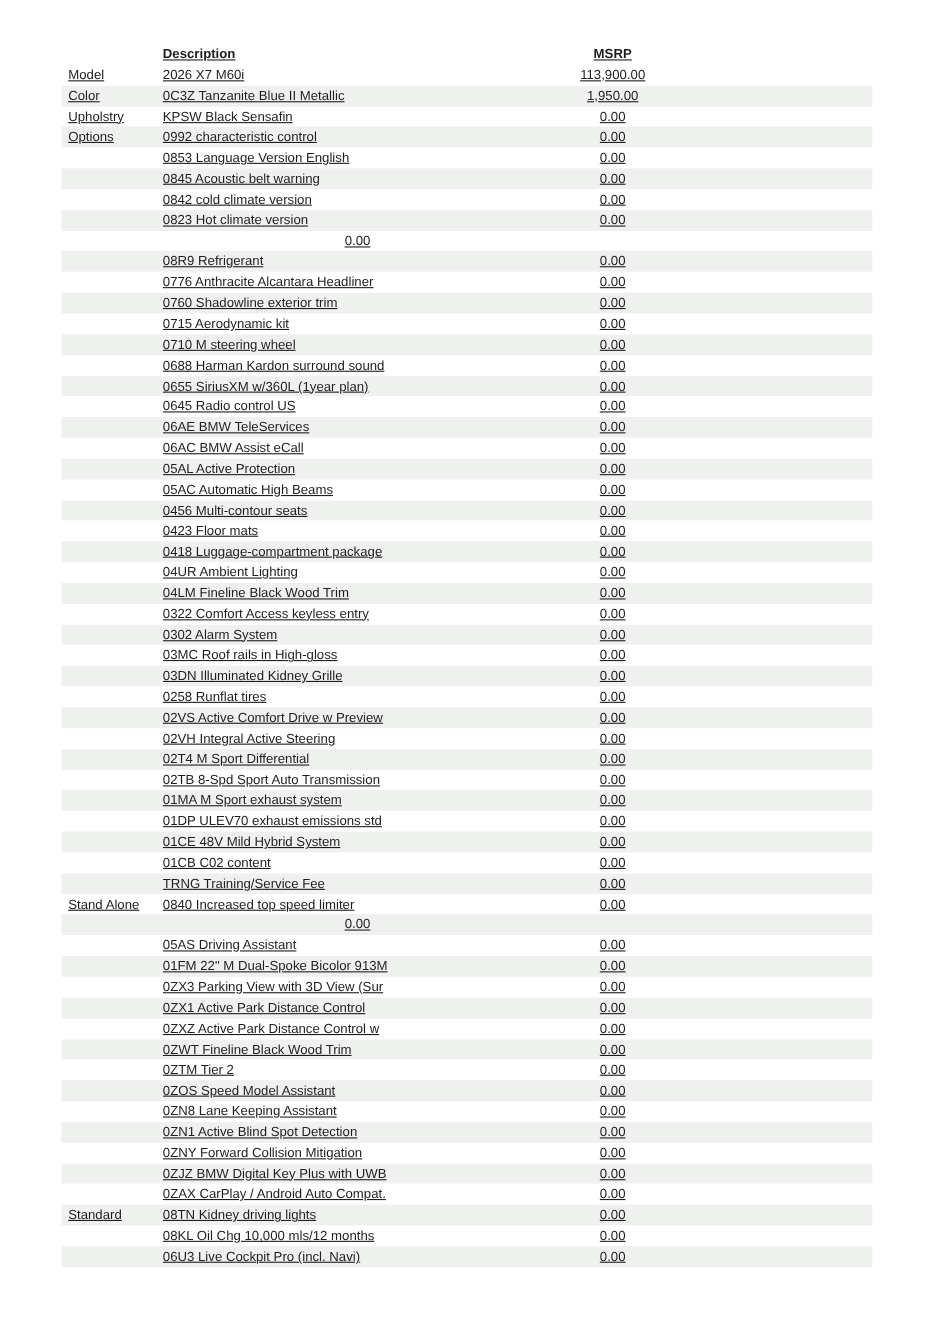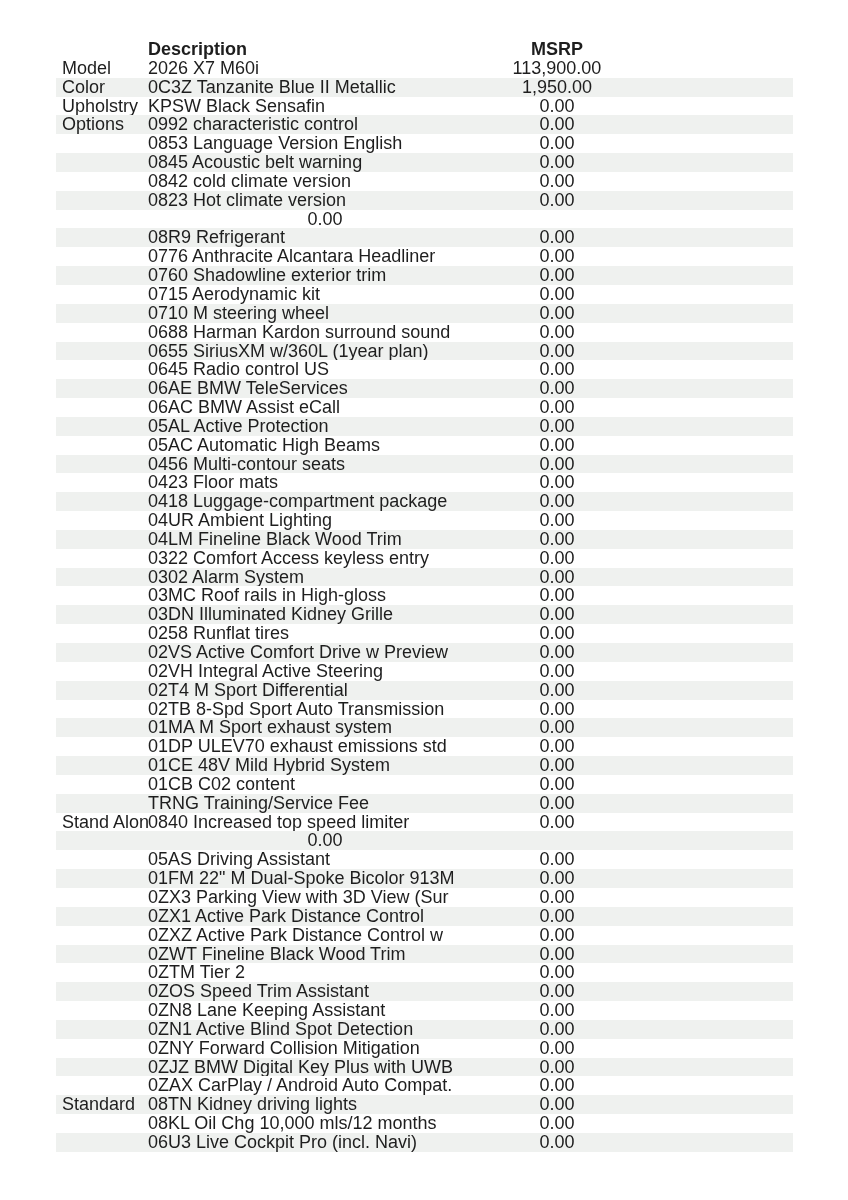--- a/index.html
+++ b/index.html
@@ -17,24 +17,25 @@
   .table{
     position:absolute;
     left:56px;top:40px;
     width:737px;
   }
   .row{
     display:grid;
     grid-template-columns:92px 1fr 110px 181px;
     height:18.85px;
     align-items:center;
-    font-size:18px;
+    font-size:12px;
     line-height:18.85px;
     color:var(--text-color,#1e1e1e);
     white-space:nowrap;
+    text-decoration:underline;
   }
   .row.shaded{background:var(--stripe-color,#eff1ef);}
   .row.header{font-weight:bold;}
   .cell{overflow:hidden;}
   .cell.cat{padding-left:6px;}
   .cell.msrp{text-align:center;}
 </style>
 </head>
 <body>
 
@@ -334,21 +335,21 @@
     <div class="cell spacer"></div>
   </div>
         <div class="row">
     <div class="cell cat"></div>
     <div class="cell desc">0ZTM Tier 2</div>
     <div class="cell msrp">0.00</div>
     <div class="cell spacer"></div>
   </div>
         <div class="row shaded">
     <div class="cell cat"></div>
-    <div class="cell desc">0ZOS Speed Trim Assistant</div>
+    <div class="cell desc">0ZOS Speed Model Assistant</div>
     <div class="cell msrp">0.00</div>
     <div class="cell spacer"></div>
   </div>
         <div class="row">
     <div class="cell cat"></div>
     <div class="cell desc">0ZN8 Lane Keeping Assistant</div>
     <div class="cell msrp">0.00</div>
     <div class="cell spacer"></div>
   </div>
         <div class="row shaded">

